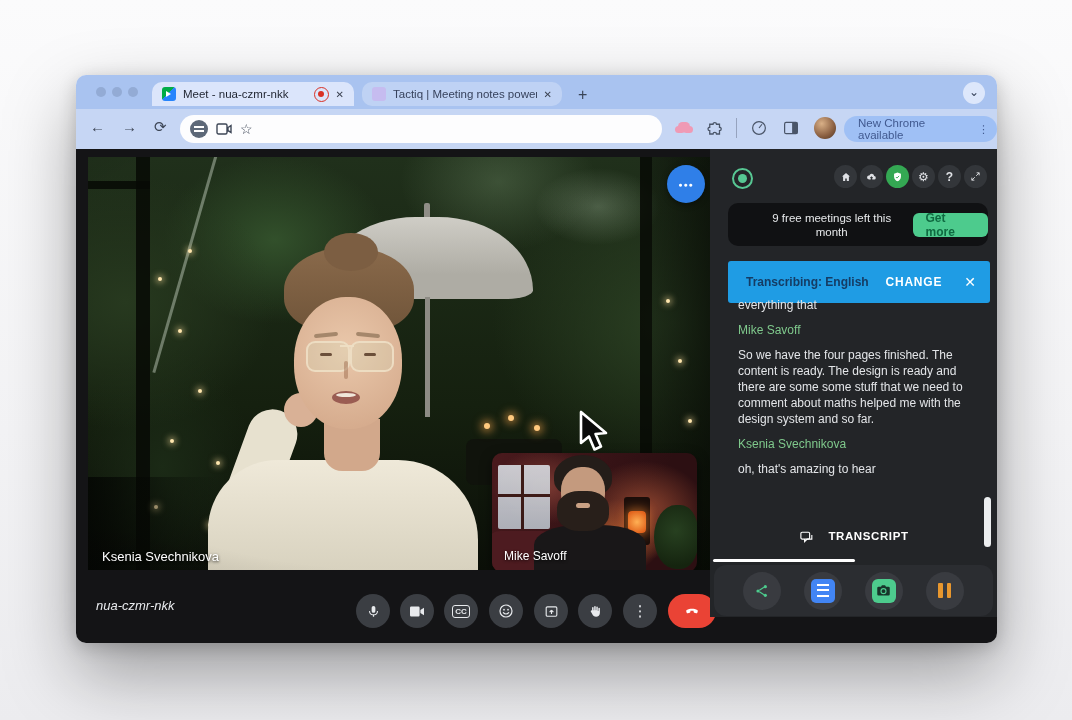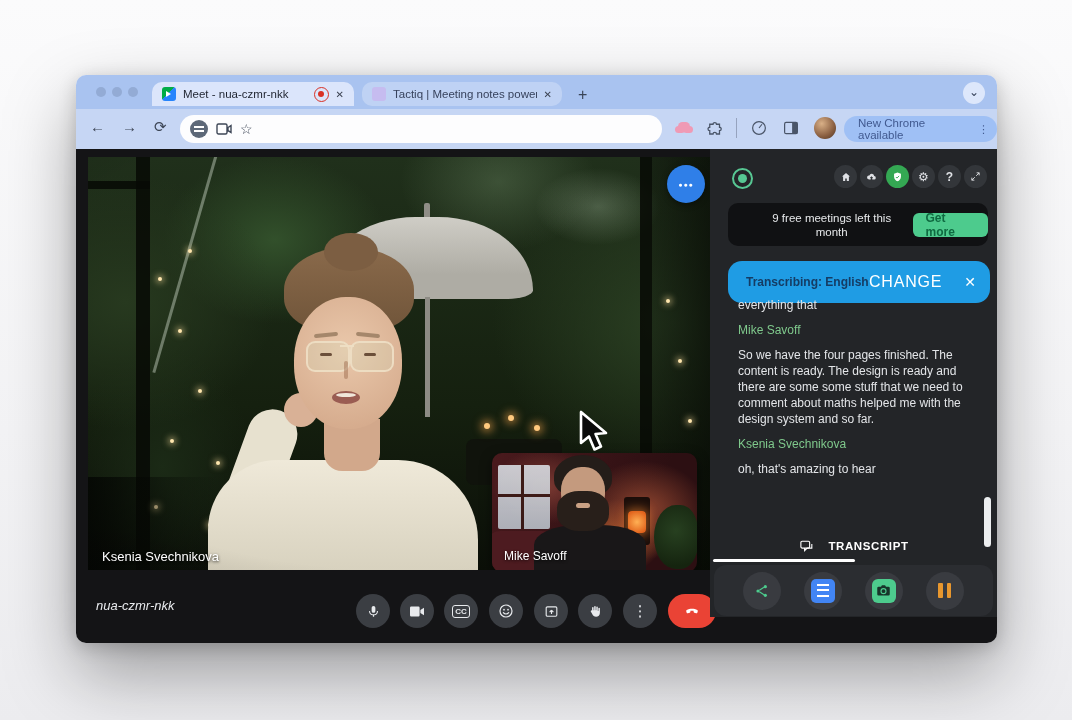--- a/index.html
+++ b/index.html
@@ -115,29 +115,29 @@
   .panel{position:absolute;left:634px;top:0;width:287px;height:468px;background:#232528;}
   .p-header{position:absolute;left:0;top:16px;width:100%;height:28px;}
   .tq-logo{position:absolute;left:22px;top:3px;width:17px;height:17px;border-radius:50%;border:2.5px solid #57c793;}
   .tq-logo:after{content:"";position:absolute;left:4px;top:4px;width:9px;height:9px;border-radius:50%;background:#57c793;}
   .p-icons{position:absolute;right:10px;top:0;display:flex;gap:3px;}
   .picon{width:23px;height:23px;border-radius:50%;background:#33363a;display:flex;align-items:center;justify-content:center;color:#dfe1e5;font-size:12px;}
   .picon.green{background:#34a853;}
   .credits{position:absolute;left:18px;top:54px;width:260px;height:43px;border-radius:10px;background:#101113;display:flex;align-items:center;}
   .credits-text{width:158px;margin-left:28px;font-size:11.5px;line-height:14px;color:#e6e8ea;text-align:center;}
   .getmore{margin-left:6px;height:24px;padding:0 12px;border-radius:6px;background:var(--accent-green);color:#0f6a41;font-size:12px;font-weight:bold;display:flex;align-items:center;}
-  .banner{position:absolute;left:18px;top:112px;width:262px;height:42px;border-radius:14px;background:var(--banner-blue);display:flex;align-items:center;}
+  .banner{position:absolute;left:18px;top:112px;width:262px;height:42px;border-radius:3px;background:var(--banner-blue);display:flex;align-items:center;}
   .banner-label{margin-left:18px;font-size:12px;font-weight:bold;color:#153c64;flex:1;}
-  .banner-change{font-size:16px;font-weight:normal;letter-spacing:.8px;color:#fff;margin-right:22px;}
+  .banner-change{font-size:12px;font-weight:bold;letter-spacing:.8px;color:#fff;margin-right:22px;}
   .banner-x{color:#fff;font-size:14px;margin-right:14px;}
   .transcript{position:absolute;left:28px;top:148px;width:234px;height:222px;overflow:hidden;}
   .tr-text{color:#e3e5e8;font-size:12px;line-height:16px;margin-bottom:9px;}
   .tr-speaker{color:var(--speaker-green);font-size:12px;line-height:16px;margin:3px 0 9px;}
   .ptabs{position:absolute;left:0;top:381px;width:100%;height:32px;background:#232528;display:flex;}
-  .ptab{flex:1;display:flex;align-items:center;justify-content:center;gap:13px;font-size:11.5px;letter-spacing:.6px;font-weight:bold;}
+  .ptab{flex:1;display:flex;align-items:flex-start;justify-content:center;gap:13px;font-size:11.5px;letter-spacing:.6px;font-weight:bold;}
   .ptab.active{color:#fff;}
   .ptab.idle{color:#9aa0a6;}
   .ptab-underline{position:absolute;left:3px;top:29px;width:142px;height:2.5px;background:#fff;border-radius:2px;}
   .pthumb{position:absolute;left:274px;top:348px;width:7px;height:50px;border-radius:4px;background:#eceef0;}
   .ptoolbar{position:absolute;left:4px;top:416px;width:279px;height:51px;border-radius:12px;background:#2b2d31;display:flex;align-items:center;justify-content:space-around;padding:0 18px;box-sizing:border-box;}
   .tbtn{width:38px;height:38px;border-radius:50%;background:#393b40;display:flex;align-items:center;justify-content:center;}
   .docs-sq{width:24px;height:24px;border-radius:5px;background:var(--docs-blue);display:flex;align-items:center;justify-content:center;}
   .docs-lines{width:12px;height:13px;background:repeating-linear-gradient(180deg,#fff 0 2px,transparent 2px 5.5px);}
   .cam-sq{width:24px;height:24px;border-radius:6px;background:var(--accent-green);display:flex;align-items:center;justify-content:center;}
   .pausebars{display:flex;gap:4px;}

